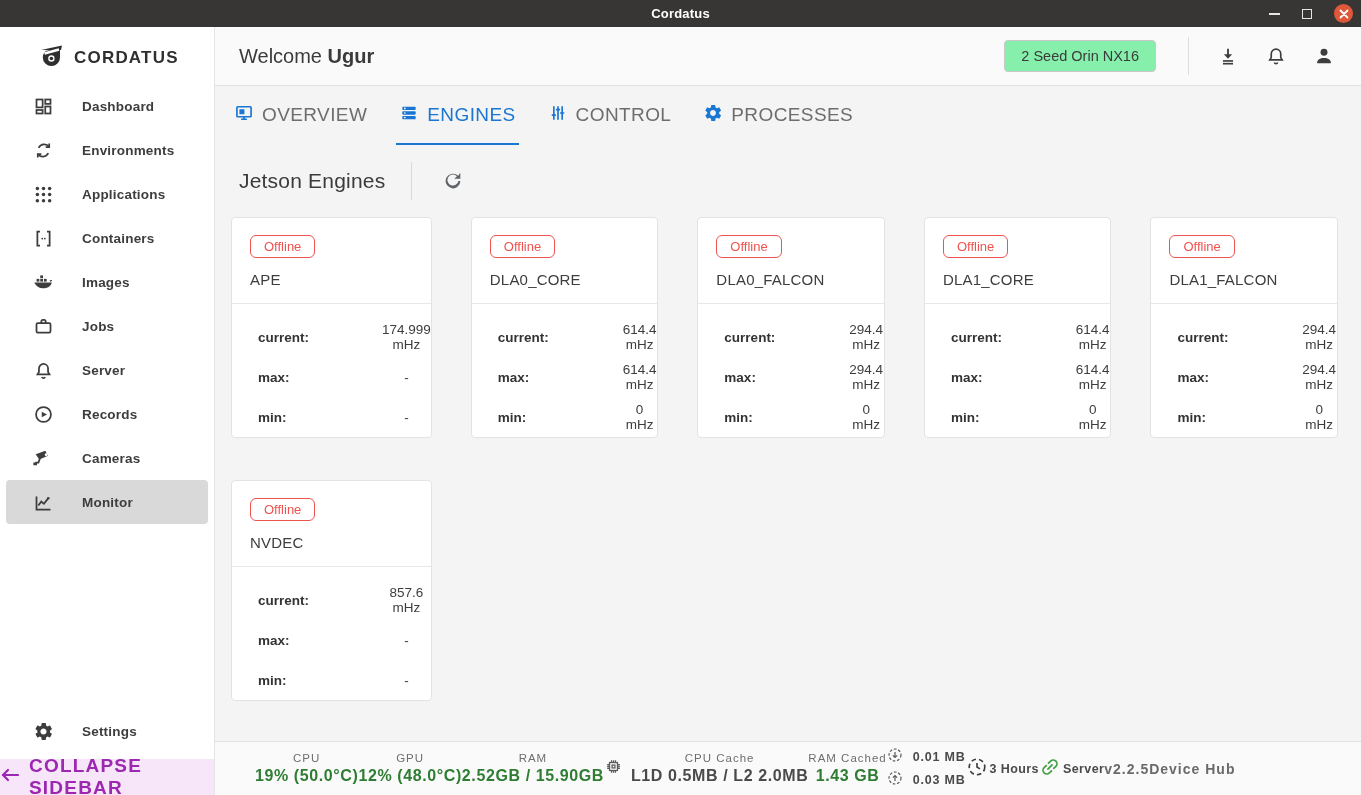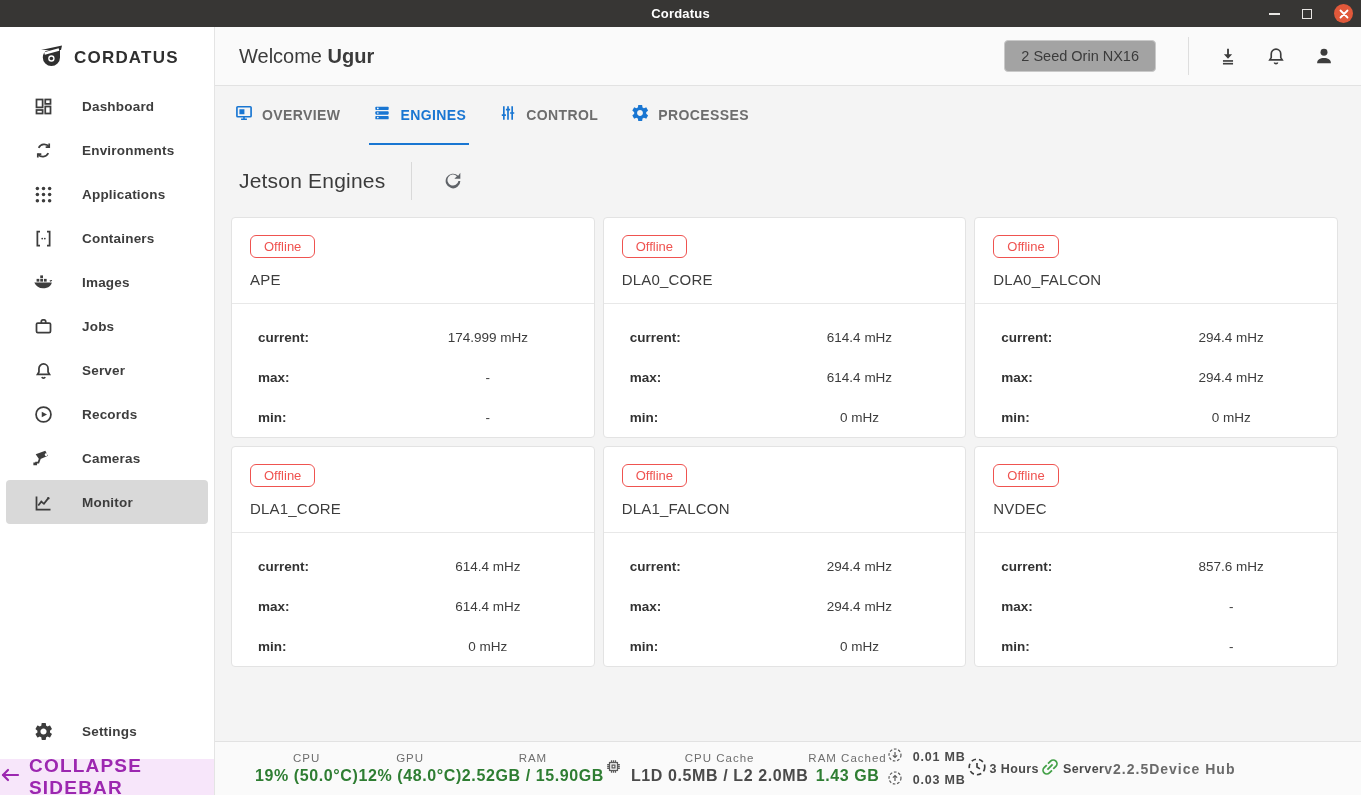--- a/index.html
+++ b/index.html
@@ -28,39 +28,39 @@
   .collapse-bar { height:36px; margin-top:6px; background:#f7e6fa; display:flex; align-items:center; justify-content:center; gap:9px; cursor:pointer; }
   .collapse-label { color:#9c27b0; font-size:19px; font-weight:bold; letter-spacing:1.2px; }
 
   
   .main { flex:1; display:flex; flex-direction:column; background:#f4f4f4; }
 
   .header { height:59px; background:#fafafa; border-bottom:1px solid #e2e2e2; display:flex; align-items:center; padding:0 22px 0 24px; }
   .welcome { font-size:20px; color:#3b3b3b; }
   .welcome b { font-weight:bold; }
   .header-right { margin-left:auto; display:flex; align-items:center; gap:18px; }
-  .device-btn { border:1px solid #c9c9c9; border-radius:4px; background:#a3a3a3; padding:7px 16px; font-size:14.5px; color:#3b3b3b; cursor:pointer; font-family:inherit; }
+  .device-btn { border:1px solid #c9c9c9; border-radius:4px; background:#86efac; padding:7px 16px; font-size:14.5px; color:#3b3b3b; cursor:pointer; font-family:inherit; }
   .hdr-divider { width:1px; height:38px; background:#dedede; margin:0 6px 0 14px; }
   .hdr-icon { width:30px; height:30px; display:flex; align-items:center; justify-content:center; cursor:pointer; }
 
   
   .tabs { height:59px; display:flex; align-items:stretch; padding-left:16px; gap:26px; }
   .tab { display:flex; align-items:center; gap:8px; padding:0 3px; cursor:pointer; border-bottom:2px solid transparent; }
-  .tab-label { font-size:14px; font-weight:bold; letter-spacing:.4px; color:#6d6d6d; }
+  .tab-label { font-size:19px; font-weight:normal; letter-spacing:.4px; color:#6d6d6d; }
   .tab.active { border-bottom-color:#1976d2; }
   .tab.active .tab-label { color:#1976d2; }
 
   
   .page-head { height:72px; display:flex; align-items:center; padding-left:24px; }
   .page-title { font-size:21px; color:#3b3b3b; letter-spacing:.2px; }
   .ph-divider { width:1px; height:38px; background:#d9d9d9; margin:0 26px; }
   .refresh-btn { width:30px; height:30px; display:flex; align-items:center; justify-content:center; cursor:pointer; }
 
   
-  .cards { display:grid; grid-template-columns:repeat(3,1fr); column-gap:39px; row-gap:42px; padding:0 23px 0 16px;gap:8px; }
+  .cards { display:grid; grid-template-columns:repeat(5,1fr); column-gap:39px; row-gap:42px; padding:0 23px 0 16px; }
   .card { background:#ffffff; border:1px solid #e3e3e3; border-radius:4px; height:221px; padding-top:17px; }
   .badge { display:inline-block; margin-left:18px; color:#ef5350; border:1px solid #ef5350; border-radius:6px; padding:3px 13px; font-size:13px; }
   .card-name { margin:13px 0 0 18px; font-size:15px; color:#3d3d3d; letter-spacing:.2px; }
   .card-divider { border-top:1px solid #e8e8e8; margin-top:15px; }
   .card-rows { margin-top:13px; }
   .crow { display:flex; align-items:center; height:40px; }
   .clbl { width:150px; padding-left:26px; font-size:13.5px; font-weight:bold; color:#333333; }
   .cval { flex:1; text-align:center; font-size:13.5px; color:#3d3d3d; }
 
   

